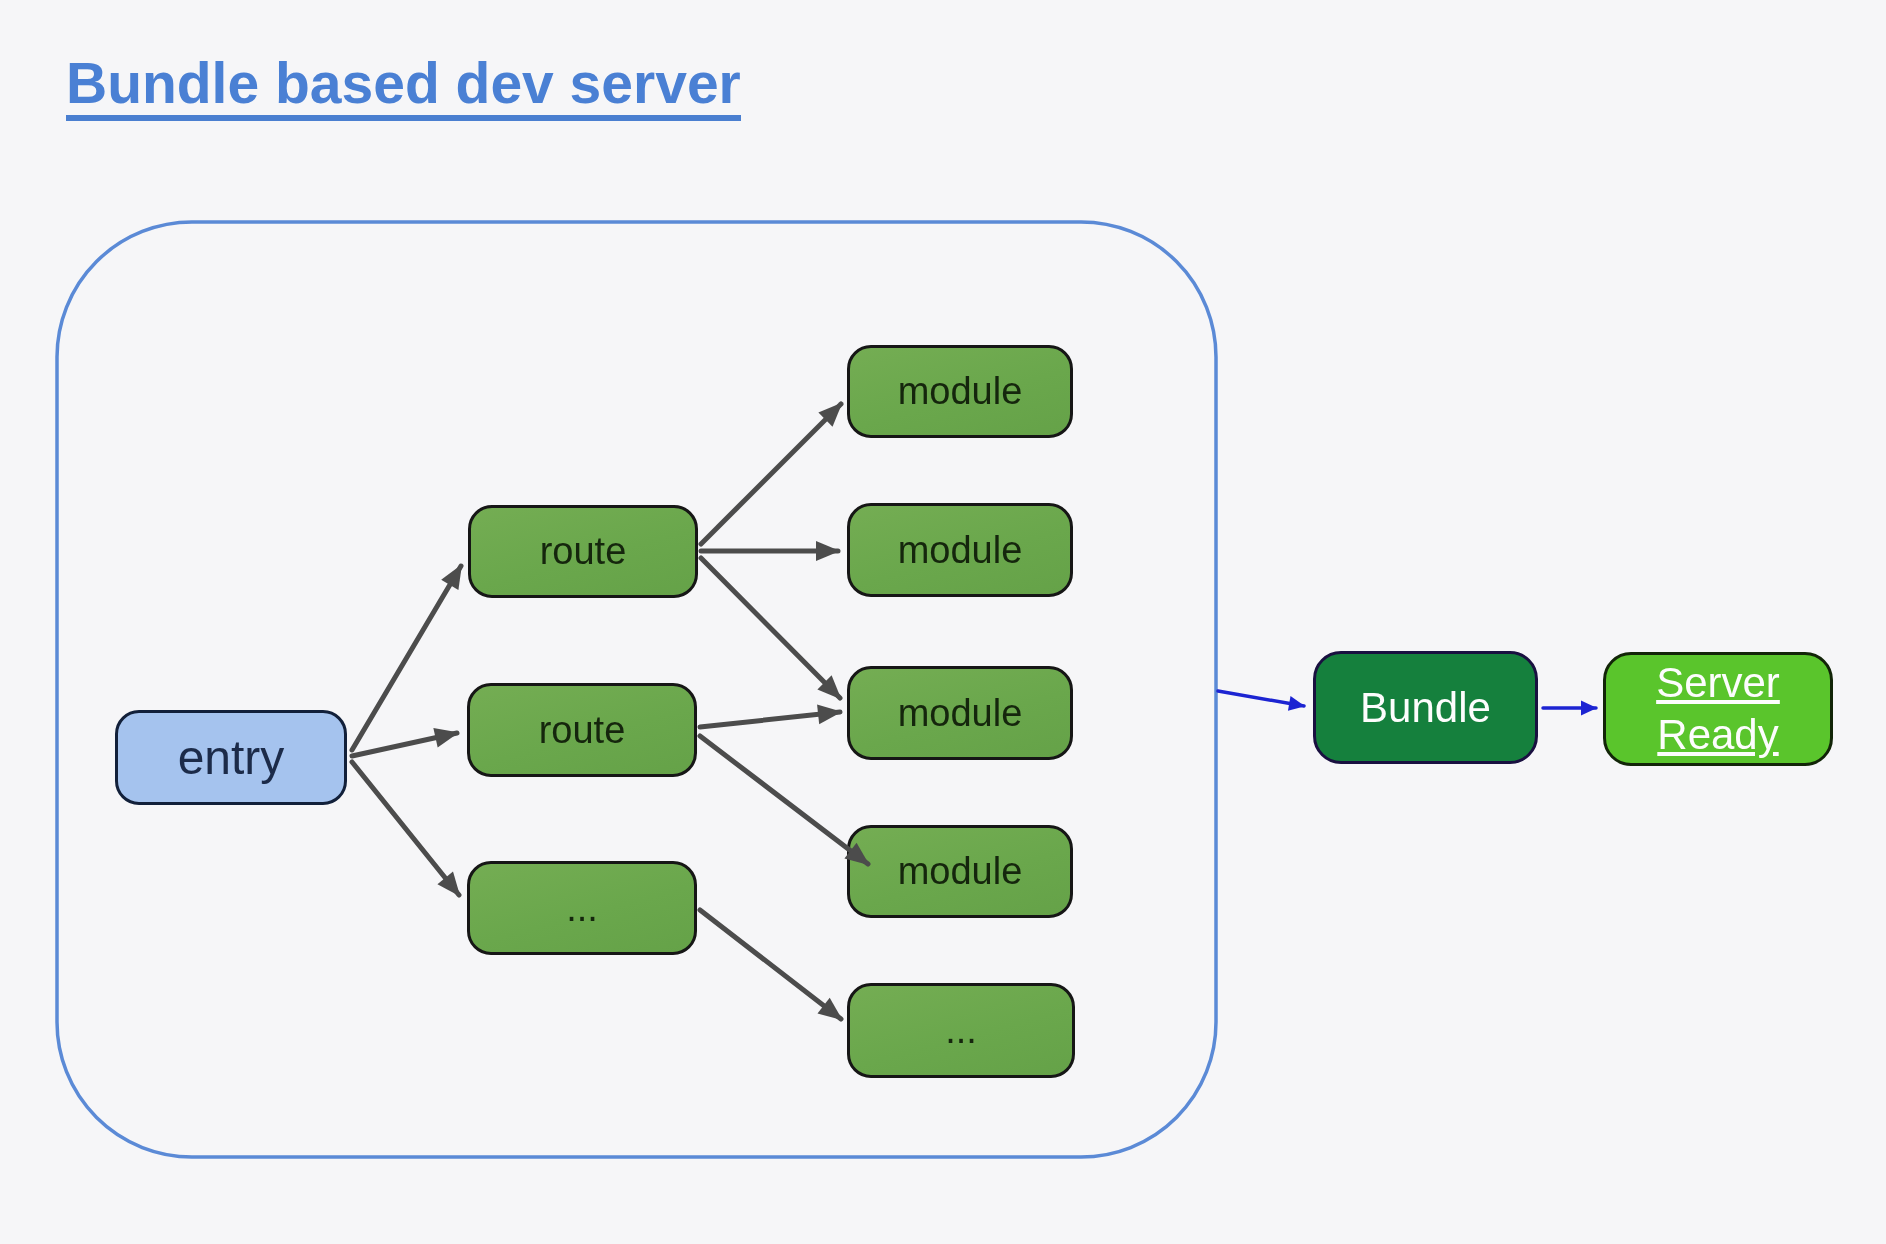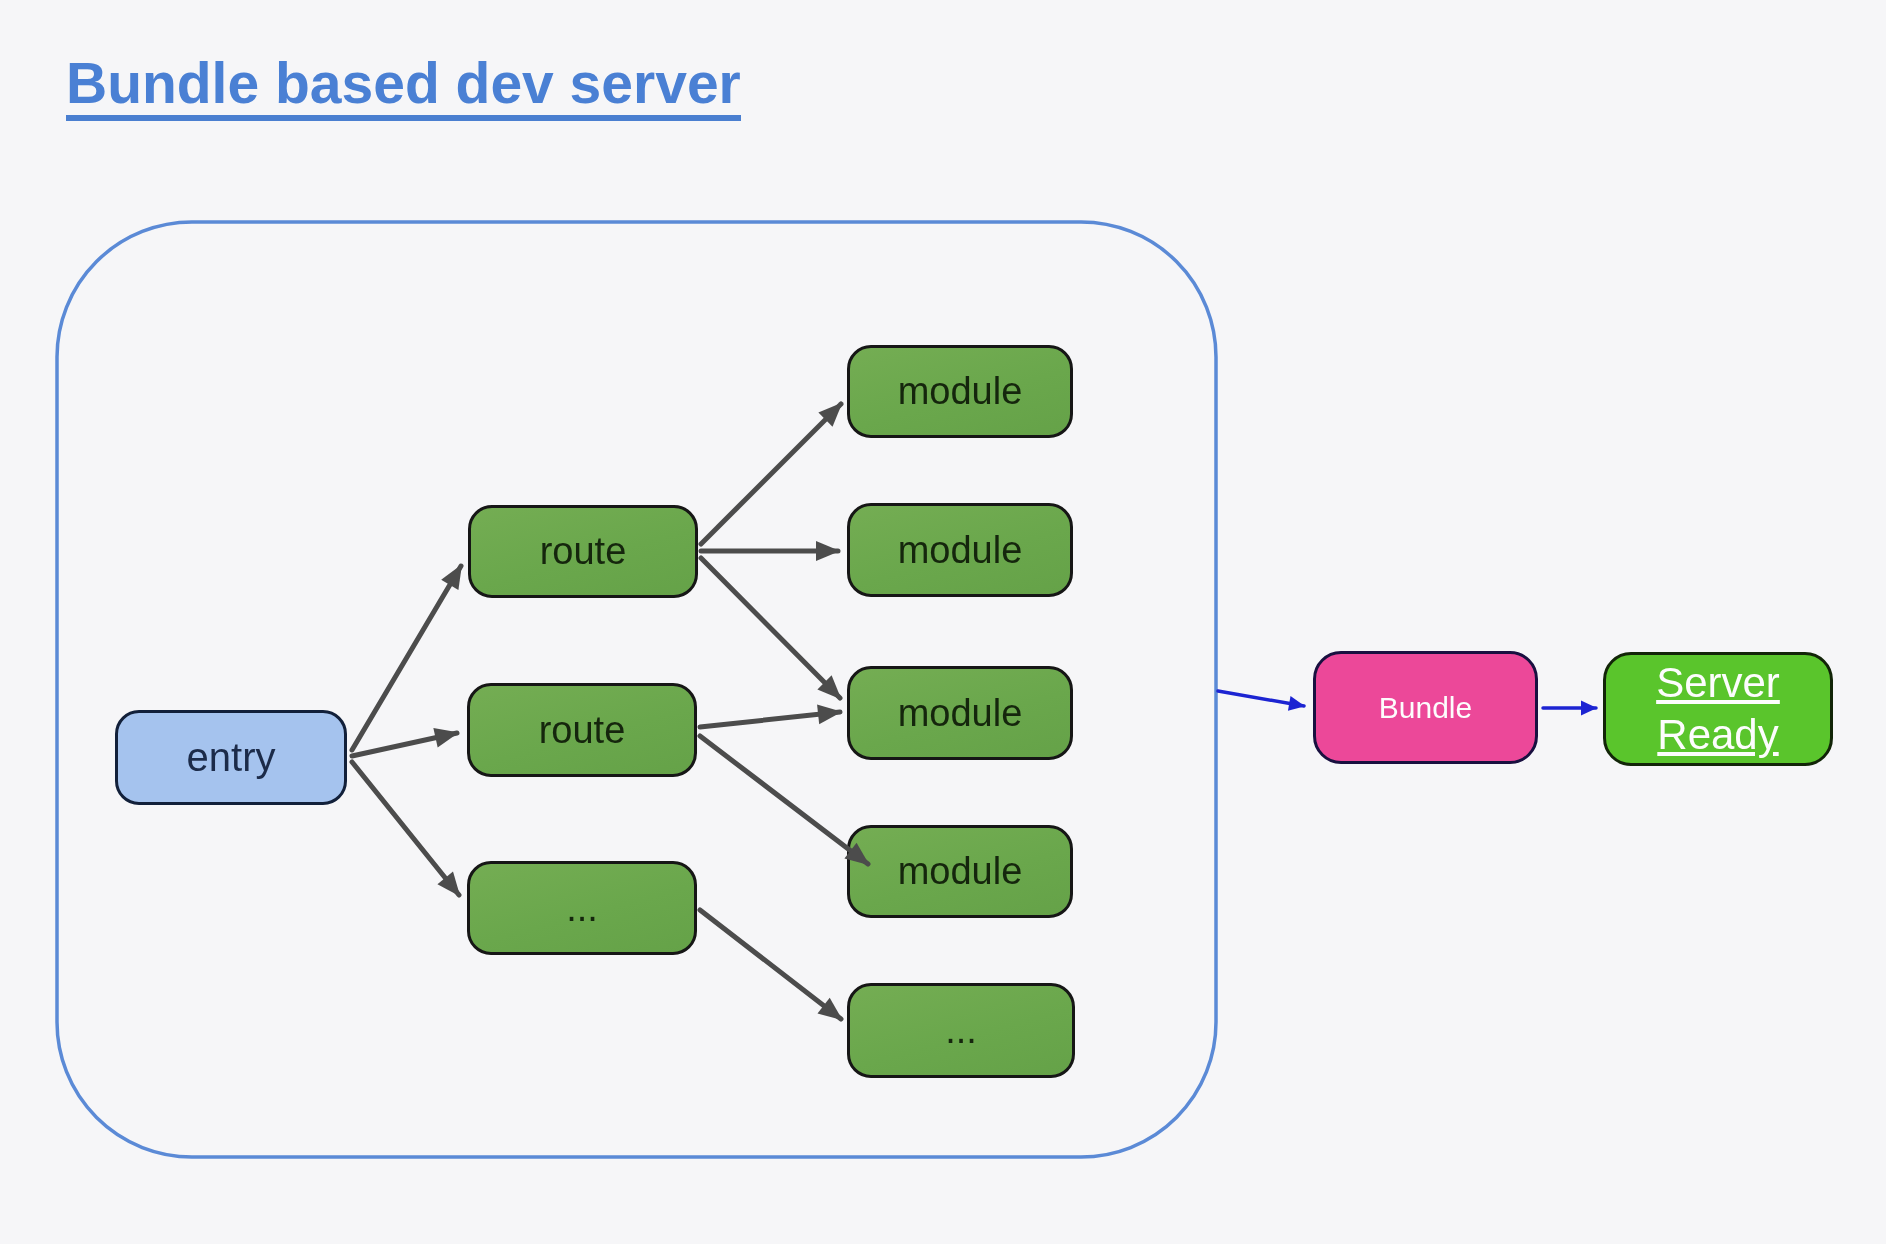--- a/index.html
+++ b/index.html
@@ -20,22 +20,22 @@
   .edges{position:absolute;left:0;top:0;width:1886px;height:1244px;z-index:3;pointer-events:none;}
   .boundary-layer{position:absolute;left:0;top:0;width:1886px;height:1244px;z-index:1;}
   .node{
     position:absolute;z-index:2;
     display:flex;align-items:center;justify-content:center;
     border:3px solid #161616;border-radius:24px;
     font-size:38px;color:#15260d;
     box-sizing:border-box;text-align:center;
   }
   .green{background:linear-gradient(165deg,#74ad53 0%,#6aa74c 55%,#65a248 100%);}
-  .entry-box{background:#a5c3ee;border-color:#12203a;color:#1c2b49;font-size:40px;}
-  .purple{background:#ec4899;border-color:#191040;color:#fdfdfd;font-size:30px;border-radius:28px;}
+  .entry-box{background:#a5c3ee;border-color:#12203a;color:#1c2b49;font-size:48px;}
+  .purple{background:#15803d;border-color:#191040;color:#fdfdfd;font-size:42px;border-radius:28px;}
   .bright-green{background:#5ac52c;border-color:#122508;color:#fdfdfd;font-size:42px;border-radius:28px;line-height:1.25;}
   .node .lbl{padding:0 14px;}
   .bright-green .lbl{max-width:150px;}
 </style>
 </head>
 <body>
 
 <div class="stage">
 
   <div class="title">Bundle based dev server</div>

